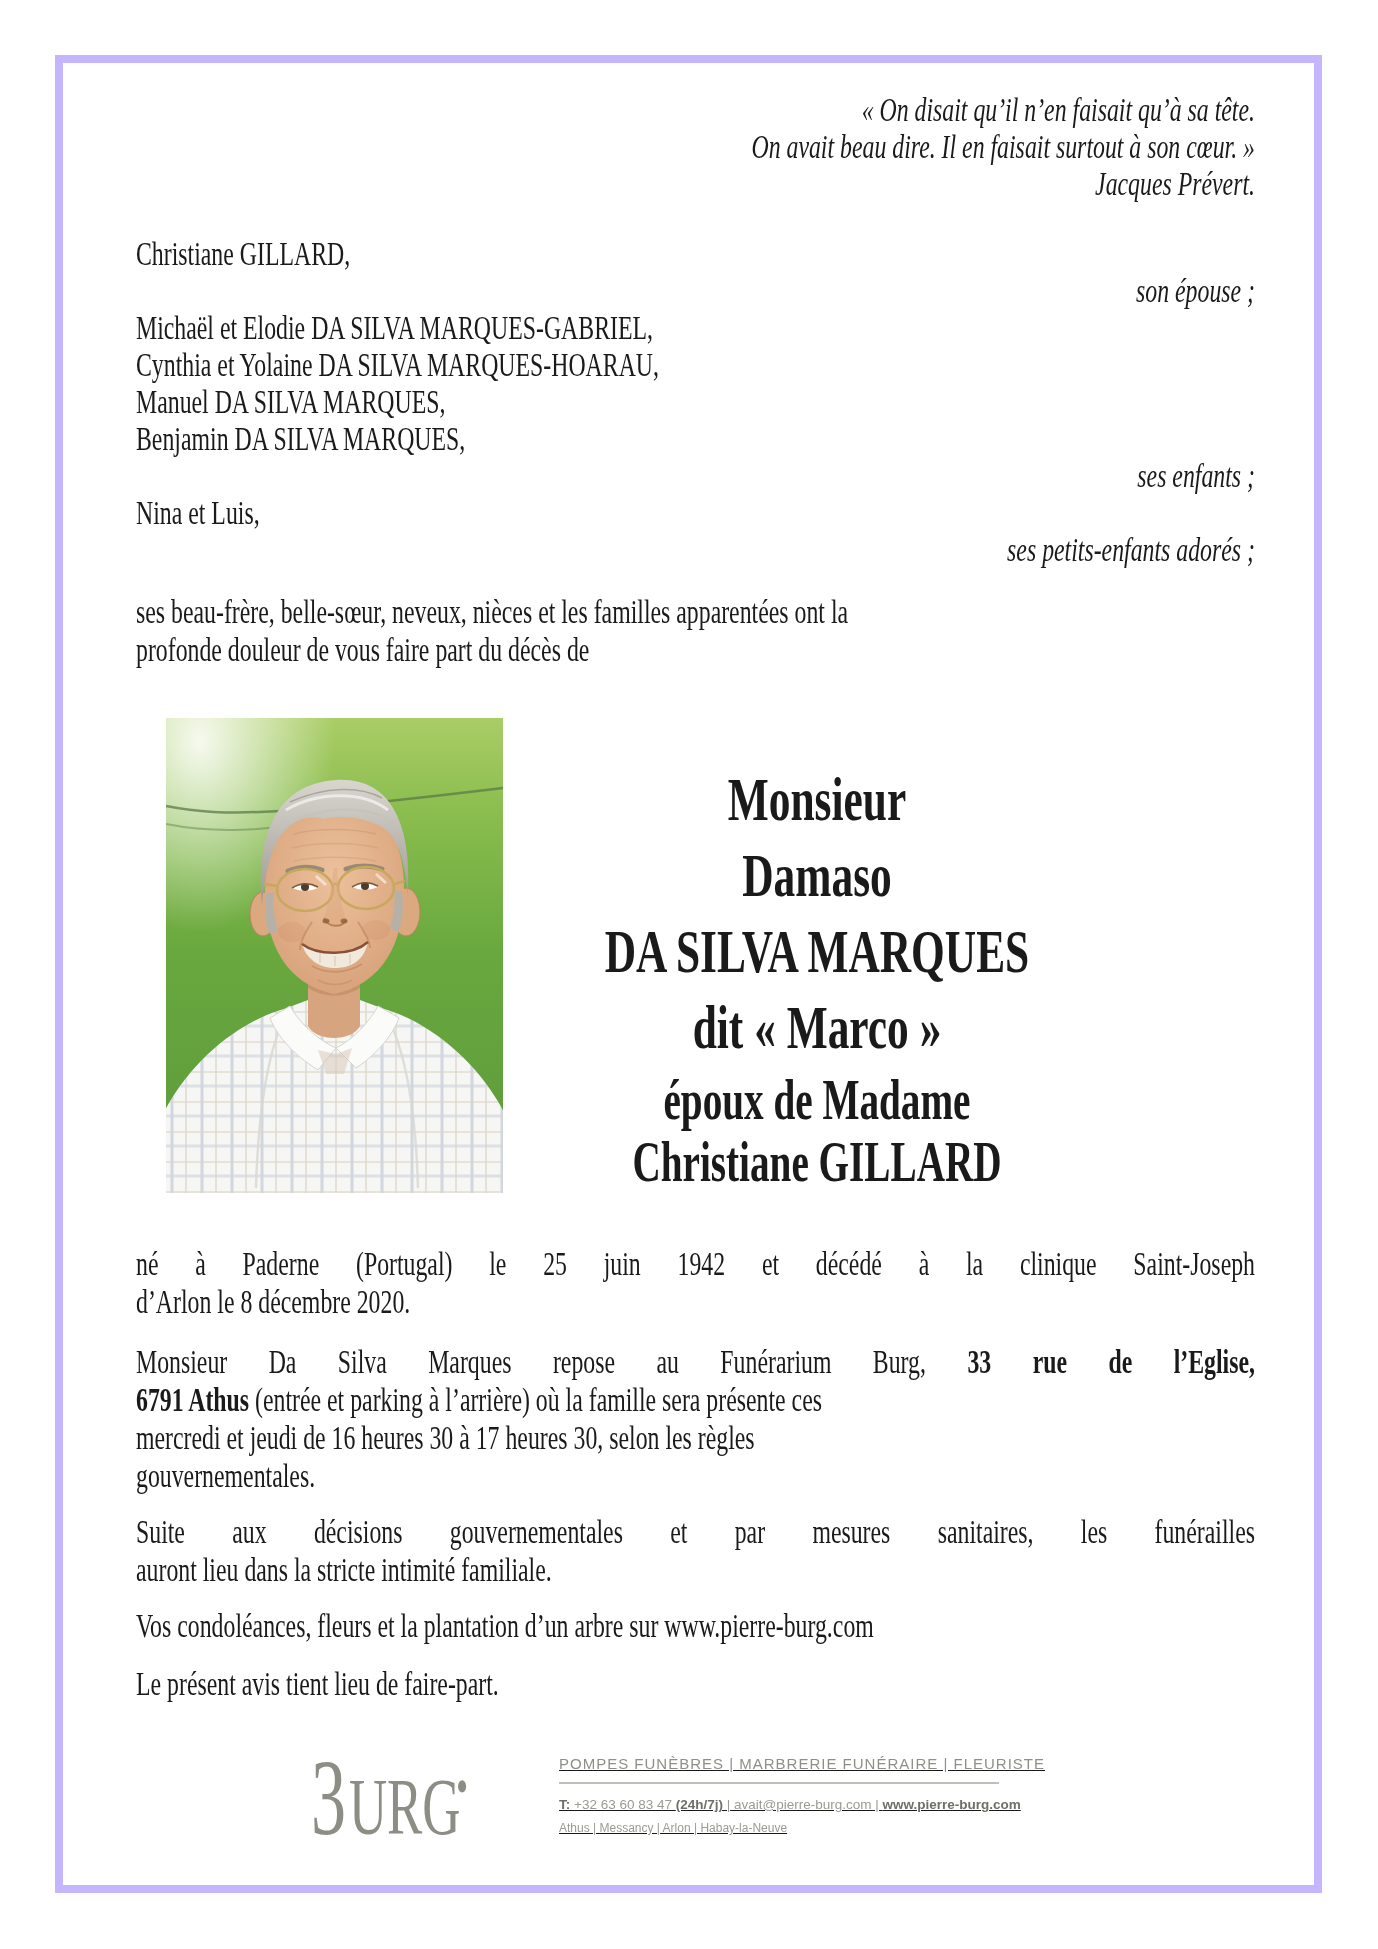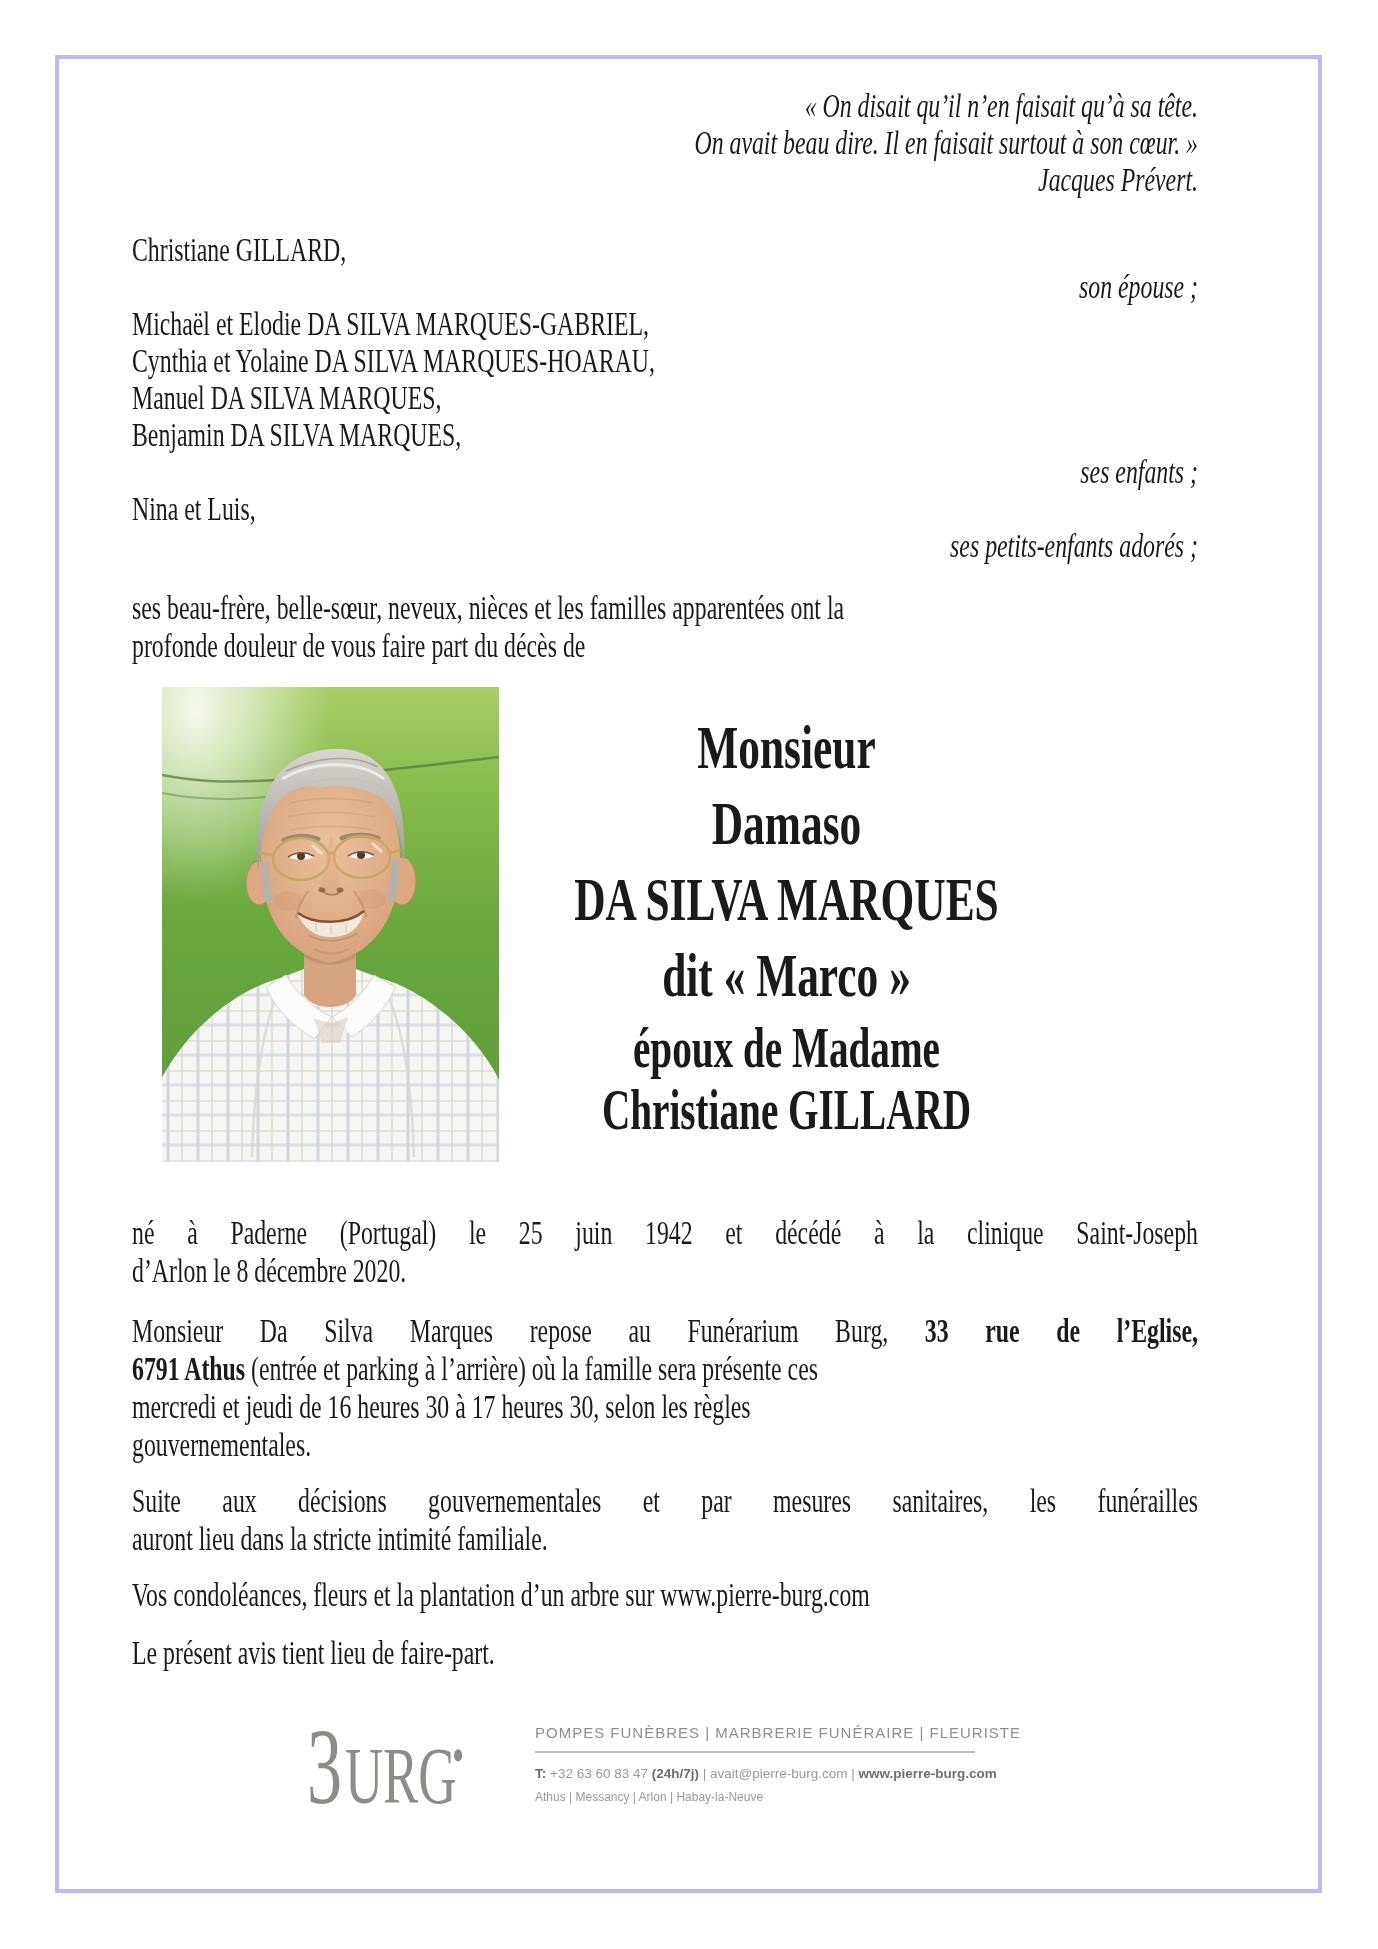--- a/index.html
+++ b/index.html
@@ -1,51 +1,51 @@
 <!DOCTYPE html>
 <html><head>
 <meta charset="utf-8">
 <style>
   html,body { margin:0; padding:0; background:#ffffff; }
   .page { position:relative; width:1378px; height:1949px; background:#ffffff; color:#1a1a1a; overflow:hidden; }
   .frame {
     position:absolute; left:55px; top:55px; width:1267px; height:1838px;
-    border:4px solid #c4b5fd; box-sizing:border-box;
-    padding:0 120px 0 73px;
+    border:8px solid #c4b5fd; box-sizing:border-box;
+    padding:0 59px 0 73px;
     font-family:"Liberation Serif", serif;
   }
   
   .cond { transform:scaleX(0.70); transform-origin:0 0; width:142.857%; }
 
   .quote { margin-top:28px; font-style:italic; font-size:34px; line-height:37px; text-align:right; }
   .names { margin-top:33px; font-size:34px; line-height:37px; }
   .names .role { text-align:right; font-style:italic; }
   .para { font-size:34px; line-height:38px; }
   .announce { margin-top:25px; }
   .jl { text-align:justify; text-align-last:justify; }
 
-  .photo-row { margin-top:22px; display:flex; align-items:center; }
+  .photo-row { margin-top:49px; display:flex; align-items:flex-end; }
   .photo { width:337px; height:475px; margin-left:30px; flex:0 0 auto; display:block; }
   .title-col { flex:1 1 auto; margin-right:124px; }
   .title-cond { text-align:center; font-weight:bold; }
   .t1 { font-size:62px; line-height:76px; }
   .t2 { font-size:56px; line-height:62px; }
   .t2-first { margin-top:4px; }
 
   .p-birth { margin-top:52px; }
   .p-repose { margin-top:22px; }
   .p-funeral { margin-top:18px; }
   .p-condol { margin-top:18px; }
   .p-notice { margin-top:20px; }
   .seg-bold { font-weight:bold; }
 
   .footer { margin-top:50px; margin-left:175px; display:flex; align-items:flex-start;
             font-family:"Liberation Sans", sans-serif; }
   .logo-svg { width:158px; height:88px; flex:0 0 auto; }
-  .footer-right { margin-left:70px; width:452px; padding-top:2px; }
+  .footer-right { margin-left:90px; width:452px; padding-top:2px;text-decoration:underline; }
   .services { font-size:15px; letter-spacing:1px; color:#8f8f89; white-space:nowrap; }
   .divider { border-bottom:2px solid #c0c0ba; margin:10px 0 13px; width:440px; }
   .contact { font-size:13.5px; color:#9b9a94; white-space:nowrap; }
   .contact .seg-bold { color:#6f6f69; }
   .cities { margin-top:9px; font-size:12px; color:#9b9a94; }
 </style>
 </head>
 <body>
 
 <div class="page">

